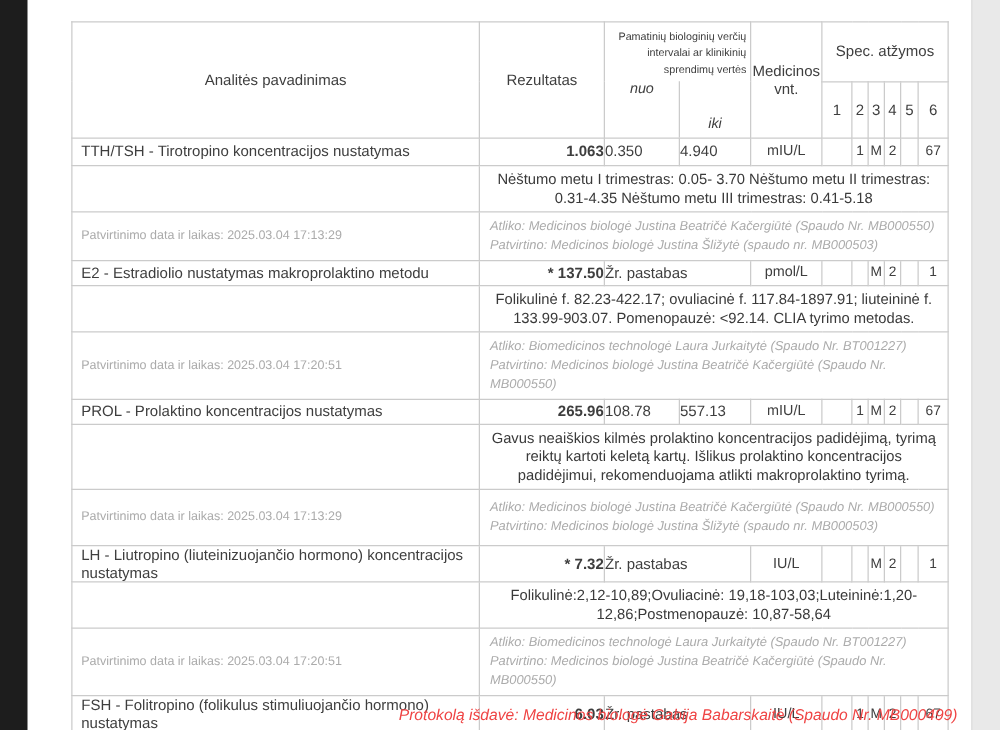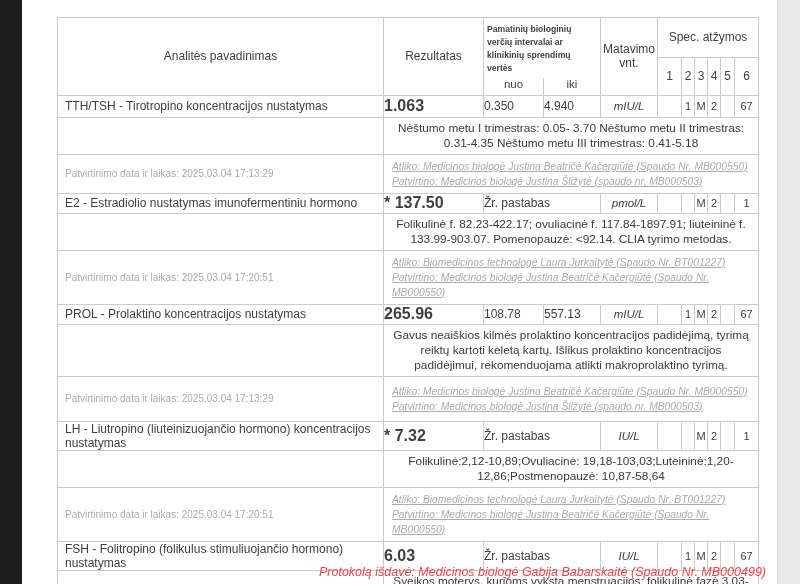--- a/index.html
+++ b/index.html
@@ -13,45 +13,45 @@
   .right-strip { position:absolute; left:777px; top:0; width:23px; height:584px; background:#e9e9e9; border-left:1px solid #dddddd; }
 
   table.report {
     position:absolute; left:57px; top:17px; width:702px;
     border-collapse:collapse; table-layout:fixed;
   }
   .report td, .report th { border:1px solid #cbcbcb; padding:0; overflow:hidden; vertical-align:middle; }
   .report th { font-weight:normal; font-size:12px; text-align:center; }
 
   .h-ref   { vertical-align:top; }
-  .ref-text{ font-size:8.6px; line-height:1.5; text-align:left; padding:5px 3px 0 3px;font-weight:bold; }
-  .ref-sub { display:flex; margin-top:3px; }
+  .ref-text{ font-size:8.6px; line-height:1.5; text-align:right; padding:5px 3px 0 3px; }
+  .ref-sub { display:flex; margin-top:3px;font-style:italic; }
   .ref-sub .nuo { width:59px; border-right:1px solid #cbcbcb; text-align:center; font-size:11.5px; padding-bottom:5px; }
-  .ref-sub .iki { flex:1; text-align:center; font-size:11.5px; padding-bottom:5px; }
+  .ref-sub .iki { flex:1; text-align:center; font-size:11.5px; padding-bottom:5px;margin-top:28px; }
   .h-spec    { height:33px; }
   .h-specnum { font-size:11.5px; height:31px; }
 
   td.name   { font-size:12px; padding-left:7px; text-align:left;margin-left:19px; }
-  td.result { font-size:16px; font-weight:bold; text-align:left; }
+  td.result { font-size:12px; font-weight:bold; text-align:right; }
   td.range  { font-size:12px; text-align:left; }
-  td.unit   { font-size:11.5px; text-align:center;font-style:italic; }
+  td.unit   { font-size:11.5px; text-align:center; }
   td.spec   { font-size:11px; text-align:center; }
 
   td.note {
     font-size:11.8px; line-height:15px;
     text-align:center; padding:3px 9px; color:#3a3a3a;
   }
   td.conf-left {
     font-size:10px; color:#ababab; padding-left:7px; text-align:left;
   }
   td.conf-right {
     font-size:10.3px; color:#ababab; font-style:italic;
     padding:4px 4px 4px 8px; text-align:left;
   }
-  td.conf-right div { line-height:15px;text-decoration:underline; }
+  td.conf-right div { line-height:15px; }
 
   .footer {
     position:absolute; top:565px; right:34px;
     font-size:12.5px; font-style:italic; color:#ef4444;
     white-space:nowrap;
   }
 </style>
 </head>
 <body>
 
@@ -76,21 +76,21 @@
     <tr style="height:33px">
       <th rowspan="2">Analitės pavadinimas</th>
       <th rowspan="2">Rezultatas</th>
       <th class="h-ref" rowspan="2" colspan="2">
         <div class="ref-text">Pamatinių biologinių verčių intervalai ar klinikinių sprendimų vertės</div>
         <div class="ref-sub">
           <span class="nuo">nuo</span>
           <span class="iki">iki</span>
         </div>
       </th>
-      <th rowspan="2">Matavimo vnt.</th>
+      <th rowspan="2">Medicinos vnt.</th>
       <th class="h-spec" colspan="6">Spec. atžymos</th>
     </tr>
     <tr style="height:31px">
       <th class="h-specnum">1</th>
       <th class="h-specnum">2</th>
       <th class="h-specnum">3</th>
       <th class="h-specnum">4</th>
       <th class="h-specnum">5</th>
       <th class="h-specnum">6</th>
     </tr>
@@ -118,21 +118,21 @@
       <td class="conf-left">Patvirtinimo data ir laikas: 2025.03.04 17:13:29</td>
       <td class="conf-right" colspan="10">
         <div>Atliko: Medicinos biologė Justina Beatričė Kačergiūtė (Spaudo Nr. MB000550)</div>
         <div>Patvirtino: Medicinos biologė Justina Šližytė (spaudo nr. MB000503)</div>
       </td>
     </tr>
   </tbody>
 
   <tbody>
     <tr style="height:20px">
-      <td class="name">E2 - Estradiolio nustatymas imunofermentiniu hormono</td>
+      <td class="name">E2 - Estradiolio nustatymas makroprolaktino metodu</td>
       <td class="result">* 137.50</td>
       <td class="range" colspan="2">Žr. pastabas</td>
       <td class="unit">pmol/L</td>
       <td class="spec"></td>
       <td class="spec"></td>
       <td class="spec">M</td>
       <td class="spec">2</td>
       <td class="spec"></td>
       <td class="spec">1</td>
     </tr>

